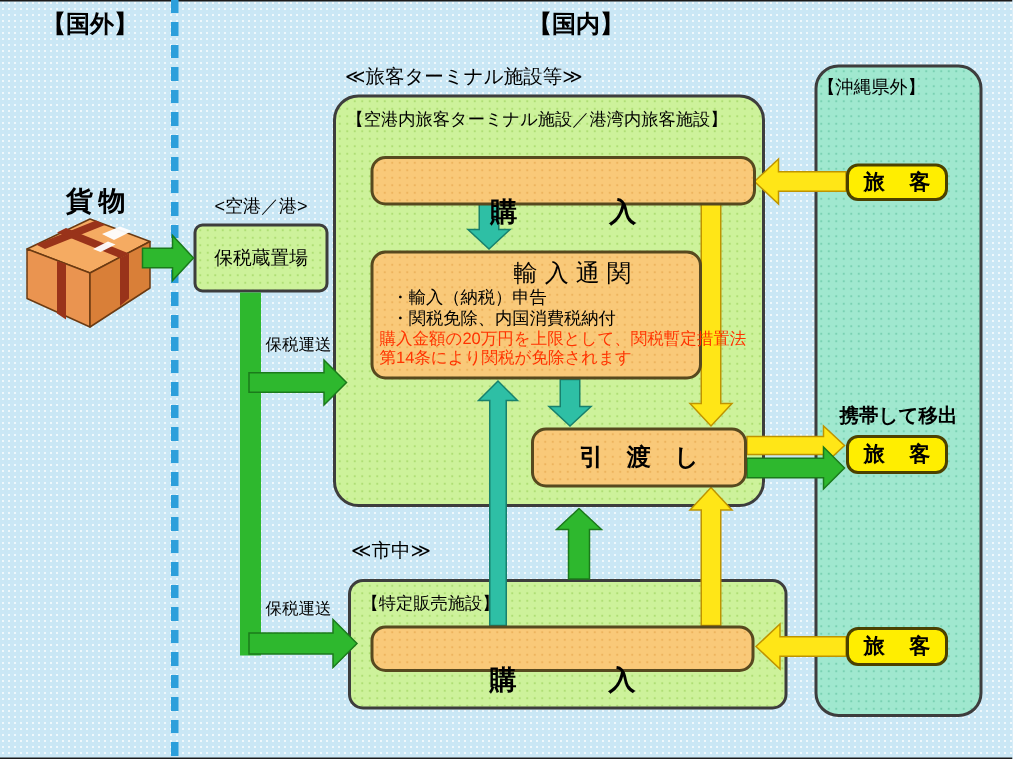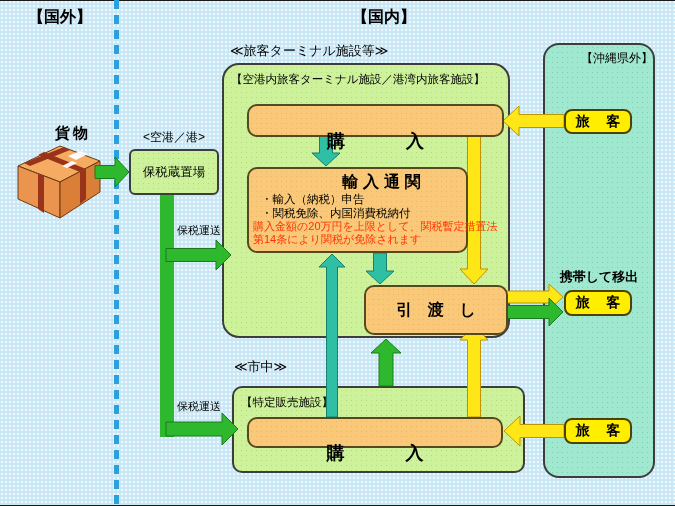--- a/index.html
+++ b/index.html
@@ -23,40 +23,40 @@
   .obox{position:absolute;border:2px solid #57491f;border-radius:10px;box-sizing:border-box;
     background-color:#f9c979;
     background-image:radial-gradient(circle,rgba(205,125,25,.28) .8px,transparent 1px);
     background-size:5px 5px;display:flex;align-items:center;justify-content:center;}
   .ybox{position:absolute;border:2px solid #4c4100;border-radius:8px;box-sizing:border-box;
     background:#ffee00;display:flex;align-items:center;justify-content:center;
     font-weight:bold;font-size:14px;}
   .ybox span{letter-spacing:.45em;margin-right:-.45em;}
   .wide{letter-spacing:1.2em;margin-right:-1.2em;font-weight:bold;font-size:18px;margin-top:40px;}
   .wide2{letter-spacing:.35em;margin-right:-.35em;font-weight:bold;font-size:16px;}
-  .customs-title{text-align:center;font-weight:bold;font-size:16px;letter-spacing:.3em;
+  .customs-title{text-align:center;font-weight:normal;font-size:16px;letter-spacing:.3em;
     margin-right:-.3em;padding-top:3px;height:20px;margin-left:48px;}
   .customs-item{font-size:11.5px;line-height:14px;padding-left:12px;white-space:nowrap;}
   .customs-note{font-size:11px;line-height:12.5px;padding-left:4px;white-space:nowrap;color:#ff3300;}
   svg{position:absolute;overflow:visible;}
 </style>
 </head>
 <body>
 
 <div class="stage">
 
   <div class="edge" style="top:0;"></div>
   <div class="edge" style="top:505px;"></div>
 
   <div class="boundary"></div>
 
   <div class="lbl b" style="left:28px;top:8px;font-size:16px;">【国外】</div>
   <div class="lbl b" style="left:352px;top:8px;font-size:16px;">【国内】</div>
 
-  <div class="lbl b" style="left:55px;top:124px;font-size:15px;letter-spacing:.2em;">貨物</div>
+  <div class="lbl b" style="left:44px;top:124px;font-size:18px;letter-spacing:.2em;">貨物</div>
   <svg style="left:8px;top:142px;" width="100" height="80" viewBox="0 0 100 80">
     <g stroke="#6b3a12" stroke-width="1" stroke-linejoin="round">
       <polygon points="10,24 52,4 92,19 52,40" fill="#f5ab62"></polygon>
       <polygon points="10,24 52,40 52,76 10,57" fill="#ea9450"></polygon>
       <polygon points="52,40 92,19 92,50 52,76" fill="#d97f38"></polygon>
     </g>
     <g fill="#99331a">
       <polygon points="16,21 22,24 62,8 56,5"></polygon>
       <polygon points="30,13 36,10 78,27 72,30"></polygon>
       <polygon points="72,30 78,27 78,57 72,62"></polygon>
@@ -78,21 +78,21 @@
   <div class="panel" style="left:222px;top:63px;width:288px;height:275px;border-radius:17px;">
     <div class="panel-sub">【空港内旅客ターミナル施設／港湾内旅客施設】</div>
   </div>
 
   <div class="lbl" style="left:234px;top:360px;font-size:13px;">≪市中≫</div>
   <div class="panel" style="left:232px;top:386px;width:293px;height:87px;border-radius:10px;">
     <div class="panel-sub">【特定販売施設】</div>
   </div>
 
   <div class="panel aqua" style="left:543px;top:43px;width:112px;height:435px;border-radius:16px;">
-    <div style="position:absolute;left:0;top:5px;width:100%;text-align:right;font-size:12px;">【沖縄県外】</div>
+    <div style="position:absolute;left:0;top:5px;width:100%;text-align:left;font-size:12px;">【沖縄県外】</div>
   </div>
 
   <svg id="arrows" style="left:0;top:0;" width="675" height="506" viewBox="0 0 675 506">
       <rect x="160" y="195" width="14" height="242" fill="#2eb82e"></rect>
       <polygon points="95,178.5 115,178.5 115,187 129,172 115,157 115,165.5 95,165.5" fill="#2eb82e" stroke="#1b7a1b" stroke-width="1"></polygon>
       <polygon points="166,261.5 216,261.5 216,270 231,255 216,240 216,248.5 166,248.5" fill="#2eb82e" stroke="#1b7a1b" stroke-width="1"></polygon>
       <polygon points="166,436 222,436 222,445 238,429 222,413 222,422 166,422" fill="#2eb82e" stroke="#1b7a1b" stroke-width="1"></polygon>
       <polygon points="564,114.5 519,114.5 519,106 503,121 519,136 519,127.5 564,127.5" fill="#ffe617" stroke="#bf9400" stroke-width="1"></polygon>
       <polygon points="319.5,136 319.5,153 312,153 326,166 340,153 332.5,153 332.5,136" fill="#2ebfa5" stroke="#17806d" stroke-width="1"></polygon>
       <polygon points="467.5,136 467.5,269 460,269 474,284 488,269 480.5,269 480.5,136" fill="#ffe617" stroke="#bf9400" stroke-width="1"></polygon>
@@ -113,21 +113,21 @@
   </div>
 
   <div class="obox" style="left:247px;top:167px;width:221px;height:86px;display:block;">
     <div class="customs-title">輸入通関</div>
     <div class="customs-item">・輸入（納税）申告</div>
     <div class="customs-item">・関税免除、内国消費税納付</div>
     <div class="customs-note">購入金額の20万円を上限として、関税暫定措置法</div>
     <div class="customs-note">第14条により関税が免除されます</div>
   </div>
 
-  <div class="obox" style="left:364px;top:285px;width:144px;height:50px;">
+  <div class="obox" style="left:354px;top:285px;width:144px;height:40px;">
     <span class="wide2">引 渡 し</span>
   </div>
 
   <div class="obox" style="left:247px;top:417px;width:256px;height:31px;">
     <span class="wide">購　入</span>
   </div>
 
   <div class="lbl b" style="left:553px;top:270px;width:92px;text-align:center;font-size:13px;">携帯して移出</div>
   <div class="ybox" style="left:564px;top:109px;width:68px;height:25px;">
     <span>旅 客</span>

